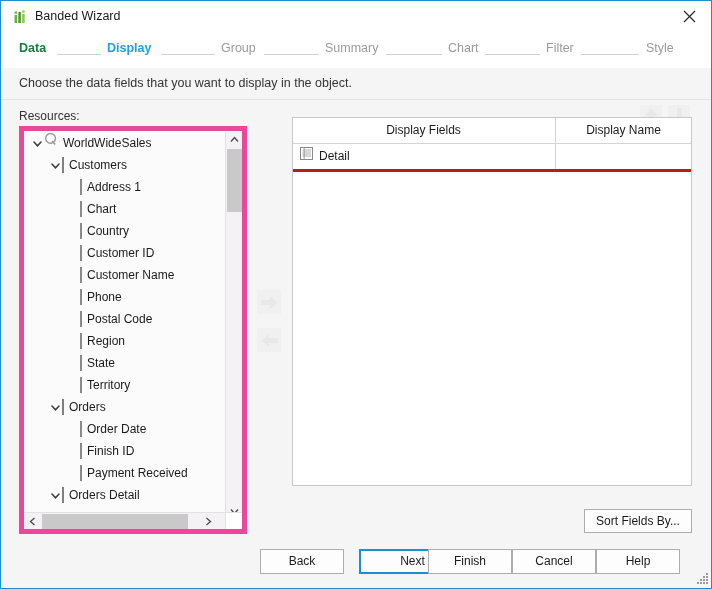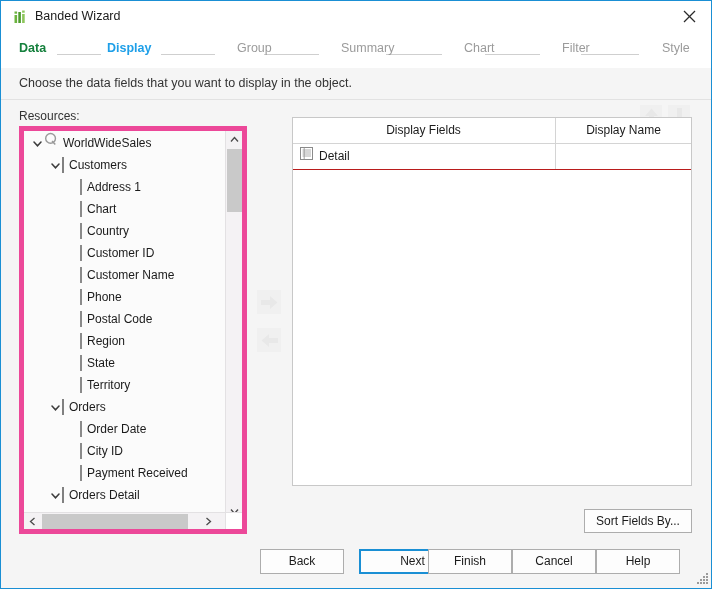--- a/index.html
+++ b/index.html
@@ -69,21 +69,21 @@
   }
   .step {
     position: absolute;
     top: 8px;
     font-size: 12.5px;
     white-space: nowrap;
     cursor: pointer;
   }
   .step.done   { color: #15803d; font-weight: bold; }
   .step.active { color: #1e9fe8; font-weight: bold; }
-  .step.todo   { color: #9b9b9b; margin-left: 16px; }
+  .step.todo   { color: #9b9b9b; }
   .step-line {
     position: absolute;
     top: 21px;
     height: 1px;
     background: #cfcfcf;
   }
 
   #subtitle {
     position: absolute;
     left: 18px; top: 75px;
@@ -269,21 +269,21 @@
     font-size: 12px;
     color: #1b1b1b;
     cursor: pointer;
   }
   #gh-fields { left: 0;   width: 261px; }
   #gh-name   { left: 262px; width: 136px; border-left: 1px solid #d4d4d4; box-sizing: border-box; }
 
   .grid-row {
     position: relative;
     height: 25px;
-    border-bottom: 1px solid #b91c1c;
+    border-bottom: 3px solid #b91c1c;
   }
   .gr-fields {
     position: absolute;
     left: 0; top: 0;
     width: 261px; height: 25px;
     line-height: 25px;
     white-space: nowrap;
     cursor: default;
   }
   .gr-name {
@@ -396,21 +396,21 @@
           <div class="tree-row" style="padding-left: 42px;"><span class="tw-chev"></span><span class="tw-icon"><span class="ico-field"></span></span><span class="tw-label">Customer Name</span></div>
           <div class="tree-row" style="padding-left: 42px;"><span class="tw-chev"></span><span class="tw-icon"><span class="ico-field"></span></span><span class="tw-label">Phone</span></div>
           <div class="tree-row" style="padding-left: 42px;"><span class="tw-chev"></span><span class="tw-icon"><span class="ico-field"></span></span><span class="tw-label">Postal Code</span></div>
           <div class="tree-row" style="padding-left: 42px;"><span class="tw-chev"></span><span class="tw-icon"><span class="ico-field"></span></span><span class="tw-label">Region</span></div>
           <div class="tree-row" style="padding-left: 42px;"><span class="tw-chev"></span><span class="tw-icon"><span class="ico-field"></span></span><span class="tw-label">State</span></div>
           <div class="tree-row" style="padding-left: 42px;"><span class="tw-chev"></span><span class="tw-icon"><span class="ico-field"></span></span><span class="tw-label">Territory</span></div>
           <div class="tree-row" style="padding-left: 24px;"><span class="tw-chev"><svg width="9" height="6" viewBox="0 0 9 6">
                 <path d="M1 1 L4.5 4.8 L8 1" stroke="#3c3c3c" stroke-width="1.5" fill="none" stroke-linecap="round"></path>
               </svg></span><span class="tw-icon"><span class="ico-folder"></span></span><span class="tw-label">Orders</span></div>
           <div class="tree-row" style="padding-left: 42px;"><span class="tw-chev"></span><span class="tw-icon"><span class="ico-field"></span></span><span class="tw-label">Order Date</span></div>
-          <div class="tree-row" style="padding-left: 42px;"><span class="tw-chev"></span><span class="tw-icon"><span class="ico-field"></span></span><span class="tw-label">City ID</span></div>
+          <div class="tree-row" style="padding-left: 42px;"><span class="tw-chev"></span><span class="tw-icon"><span class="ico-field"></span></span><span class="tw-label">Finish ID</span></div>
           <div class="tree-row" style="padding-left: 42px;"><span class="tw-chev"></span><span class="tw-icon"><span class="ico-field"></span></span><span class="tw-label">Payment Received</span></div>
           <div class="tree-row" style="padding-left: 24px;"><span class="tw-chev"><svg width="9" height="6" viewBox="0 0 9 6">
                 <path d="M1 1 L4.5 4.8 L8 1" stroke="#3c3c3c" stroke-width="1.5" fill="none" stroke-linecap="round"></path>
               </svg></span><span class="tw-icon"><span class="ico-folder"></span></span><span class="tw-label">Orders Detail</span></div>
         </div>
 
       <div id="tree-vscroll">
         <div class="sb-btn">
           <svg width="9" height="7" viewBox="0 0 9 7">
               <path d="M1 5.5 L4.5 1.5 L8 5.5" stroke="#4a4a4a" stroke-width="1.3" fill="none"></path>

